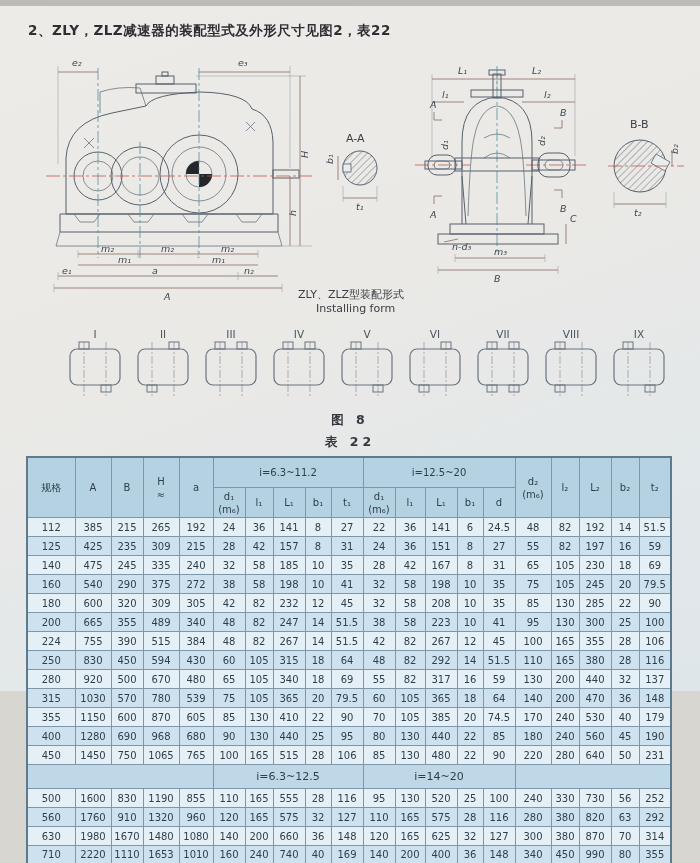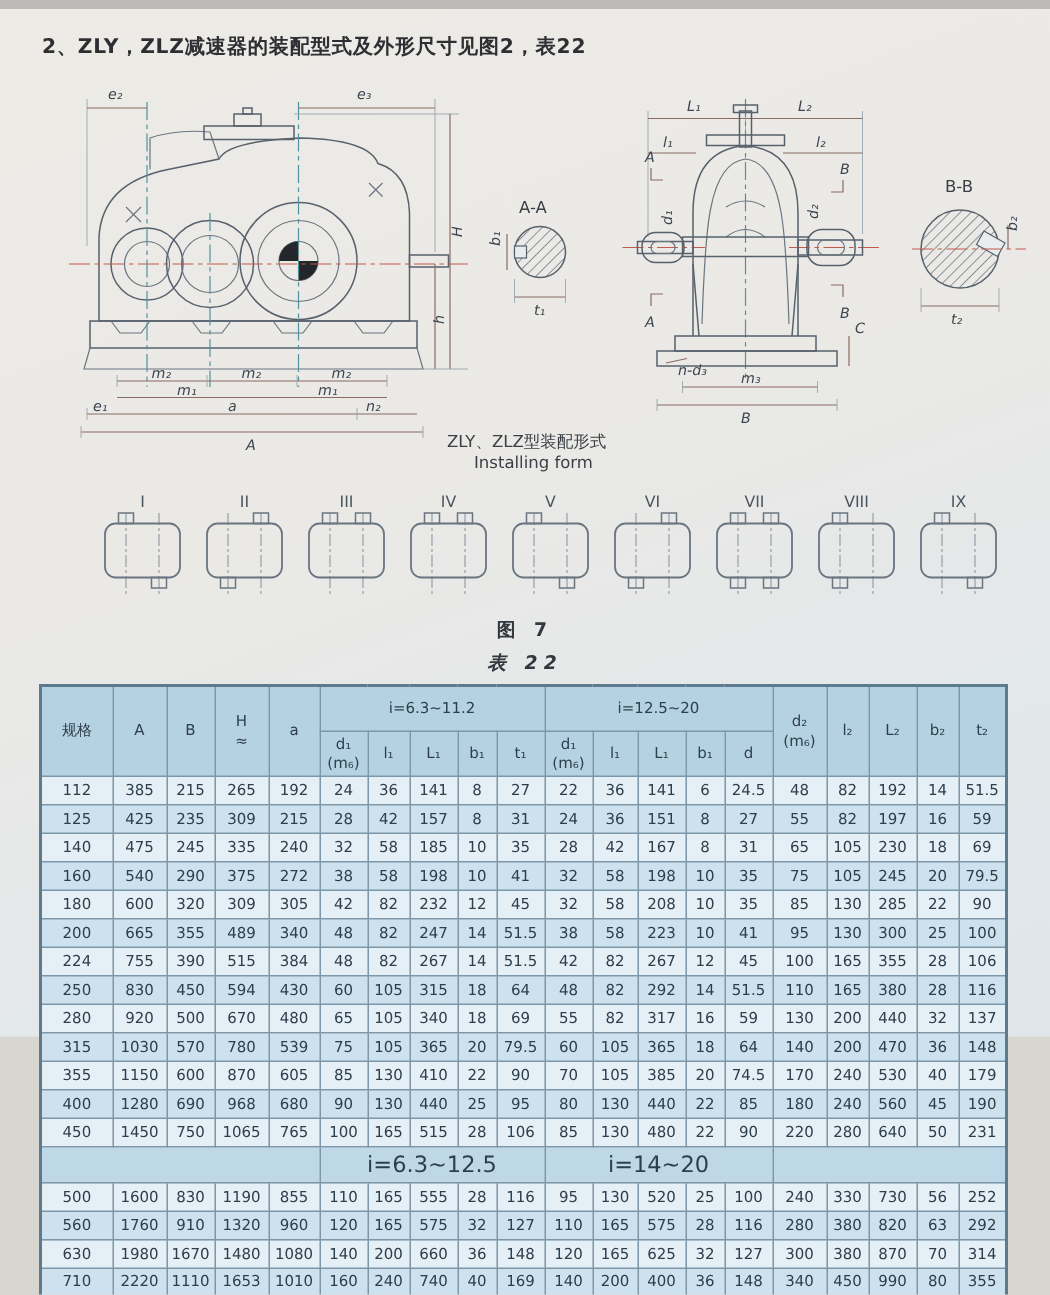--- a/index.html
+++ b/index.html
@@ -17,42 +17,42 @@
   .page-title{
     position:absolute;left:28px;top:16px;width:640px;
     font-size:13.5px;font-weight:bold;color:#2f2f33;letter-spacing:0.5px;
   }
   .figure-svg{position:absolute;left:0;top:40px;}
   .fig-label,.tab-label{
     position:absolute;left:0;width:700px;text-align:center;
     font-size:12.5px;font-weight:bold;color:#33383e;letter-spacing:4px;
   }
   .fig-label{top:406px;}
-  .tab-label{top:428px;font-style:italic;}
+  .tab-label{top:428px;}
 
   
   table.dim-table{
     position:absolute;left:26px;top:450px;
     border-collapse:collapse;table-layout:fixed;
     background:#d5e5f0;
     font-size:10px;color:#2e3f4c;
   }
   table.dim-table th,table.dim-table td{
     border:1px solid #7d97a8;text-align:center;vertical-align:middle;
     padding:1px 0;line-height:13px;overflow:hidden;
   }
   table.dim-table{border:2px solid #5e7b8d;}
   table.dim-table thead th{
     background:#b5d2e2;font-weight:normal;white-space:pre-line;
     font-size:10px;height:27px;
   }
   tbody.rows tr{height:19px;}
   tbody.rows tr:nth-child(odd) td{background:#e5eff6;}
   tbody.rows tr:nth-child(even) td{background:#cde2ee;}
-  tbody#mid-band td{background:#bed8e7;height:21px;font-size:15px;}
+  tbody#mid-band td{background:#bed8e7;height:21px;font-size:11px;}
   td.band-empty{background:#bed8e7;}
 
   
   .ln{stroke:#57616c;stroke-width:1;fill:none;}
   .ln2{stroke:#6a7580;stroke-width:0.8;fill:none;}
   .clred{stroke:#c05a4b;stroke-width:0.8;fill:none;stroke-dasharray:14 3 3 3;}
   .clteal{stroke:#4f93a0;stroke-width:0.8;fill:none;stroke-dasharray:12 3 3 3;}
   .dim{stroke:#8a6b62;stroke-width:0.8;fill:none;}
   .ext{stroke:#9aa5ad;stroke-width:0.6;fill:none;}
   .dimtxt{fill:#3c4650;font-size:9.5px;font-style:italic;}
@@ -317,21 +317,21 @@
           <text x="639" y="292" class="form-label">IX</text>
           <line x1="628" y1="296" x2="628" y2="350" class="formcl"></line>
           <line x1="650" y1="296" x2="650" y2="350" class="formcl"></line>
           <rect x="614" y="303" width="50" height="36" rx="7" class="formbox"></rect>
           <rect x="623" y="296" width="10" height="7" class="formstub"></rect>
           <rect x="645" y="339" width="10" height="7" class="formstub"></rect>
         </g>
       </g>
   </svg>
 
-  <div class="fig-label">图 7</div>
+  <div class="fig-label">图 8</div>
   <div class="tab-label">表 22</div>
 
   <table class="dim-table">
     <colgroup>
       <col style="width:48px">
         <col style="width:36px">
         <col style="width:32px">
         <col style="width:36px">
         <col style="width:34px">
       <col style="width:32px">

